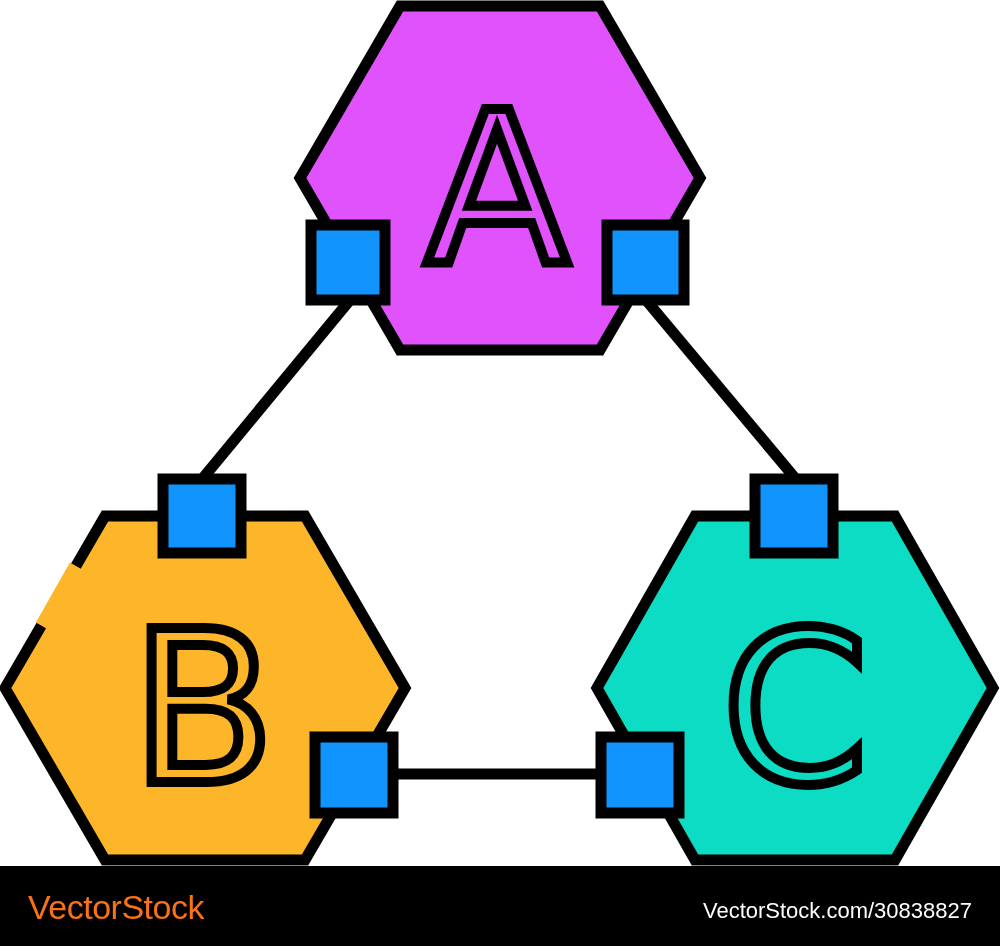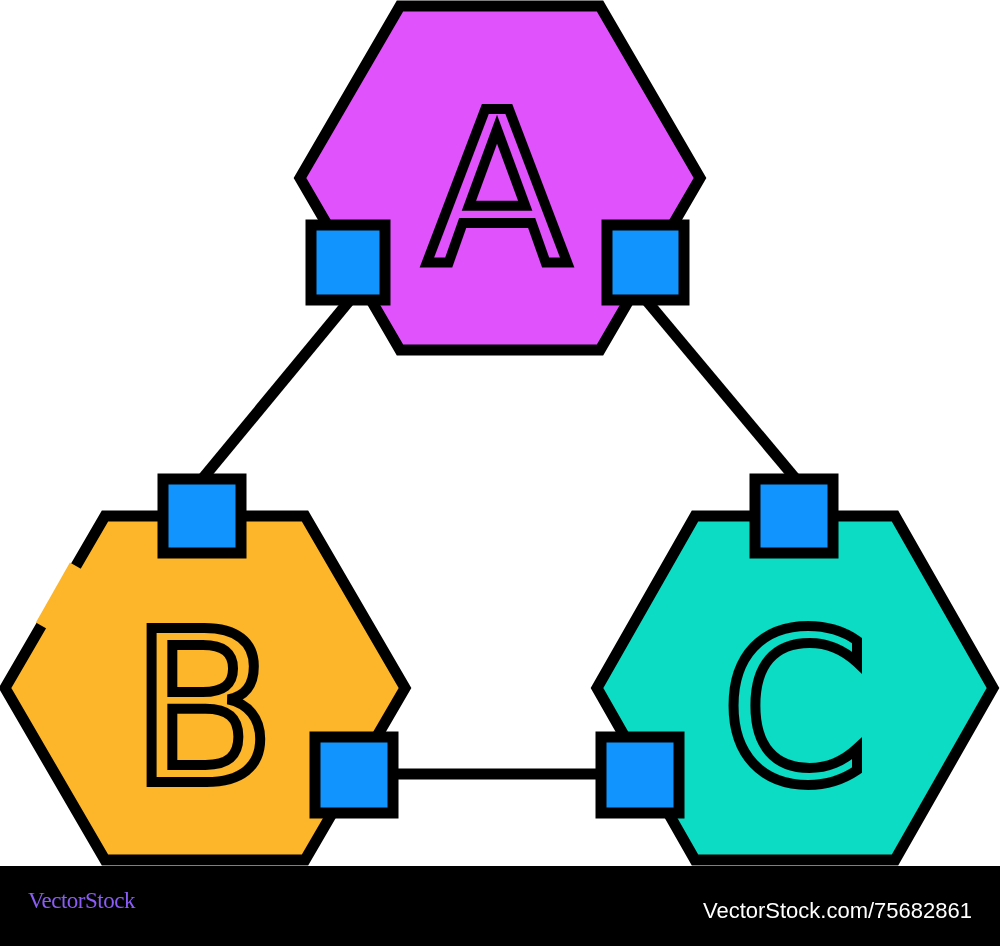--- a/index.html
+++ b/index.html
@@ -1,19 +1,19 @@
 <!DOCTYPE html>
 <html><head>
 <meta charset="utf-8">
 <style>
   html, body { margin:0; padding:0; background:#ffffff; }
   body { width:1000px; height:946px; position:relative; overflow:hidden; font-family:"Liberation Sans", sans-serif; }
   #canvas { position:absolute; left:0; top:0; width:1000px; height:946px; }
   .footer { position:absolute; left:0; top:866px; width:1000px; height:80px; background:#000; }
-  .brand { position:absolute; left:28px; top:22px; color:#8b5cf6; font-size:23px; letter-spacing:-0.5px; font-family:Liberation Serif, serif; }
+  .brand { position:absolute; left:28px; top:22px; color:#f97316; font-size:34px; letter-spacing:-0.5px; font-family:Liberation Sans, sans-serif; }
   .stock-id { position:absolute; right:28px; top:32px; color:#fff; font-size:22px; font-family:"Liberation Sans", sans-serif; }
   .node-label { font-family:"DejaVu Sans", sans-serif; }
 </style>
 </head>
 <body>
 
 <svg id="canvas" viewBox="0 0 1000 946" xmlns="http://www.w3.org/2000/svg">
 
   <g stroke="#000" stroke-width="11" stroke-linecap="butt" fill="none">
     <line x1="350" y1="300" x2="203" y2="478"></line>
@@ -41,14 +41,14 @@
   <g>
     <polygon points="695,516 895,516 993,688 895,860 695,860 597,688" fill="#0cdcc3" stroke="#000" stroke-width="11"></polygon>
     <text class="node-label" x="795" y="782" text-anchor="middle" font-size="210" fill="none" stroke="#000" stroke-width="10">C</text>
     <rect x="755" y="479" width="78" height="74" fill="#1294fe" stroke="#000" stroke-width="11"></rect>
     <rect x="601" y="737" width="78" height="76" fill="#1294fe" stroke="#000" stroke-width="11"></rect>
   </g>
 </svg>
 
 <div class="footer">
   <span class="brand">VectorStock</span>
-  <span class="stock-id">VectorStock.com/75682861</span>
+  <span class="stock-id">VectorStock.com/30838827</span>
 </div>
 
 </body></html>

